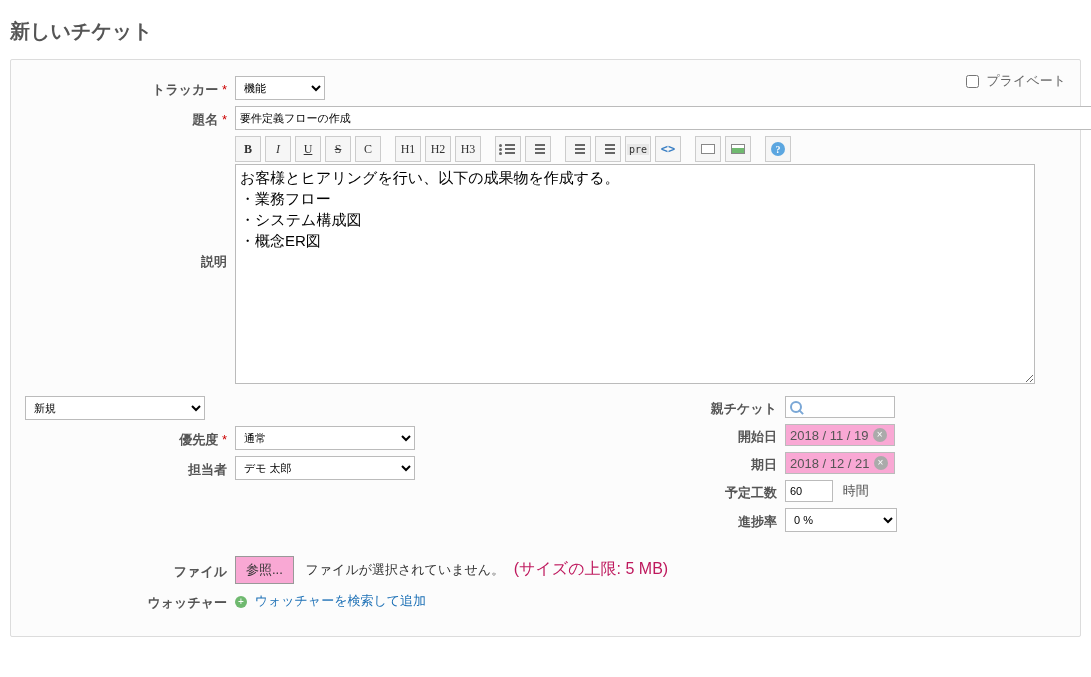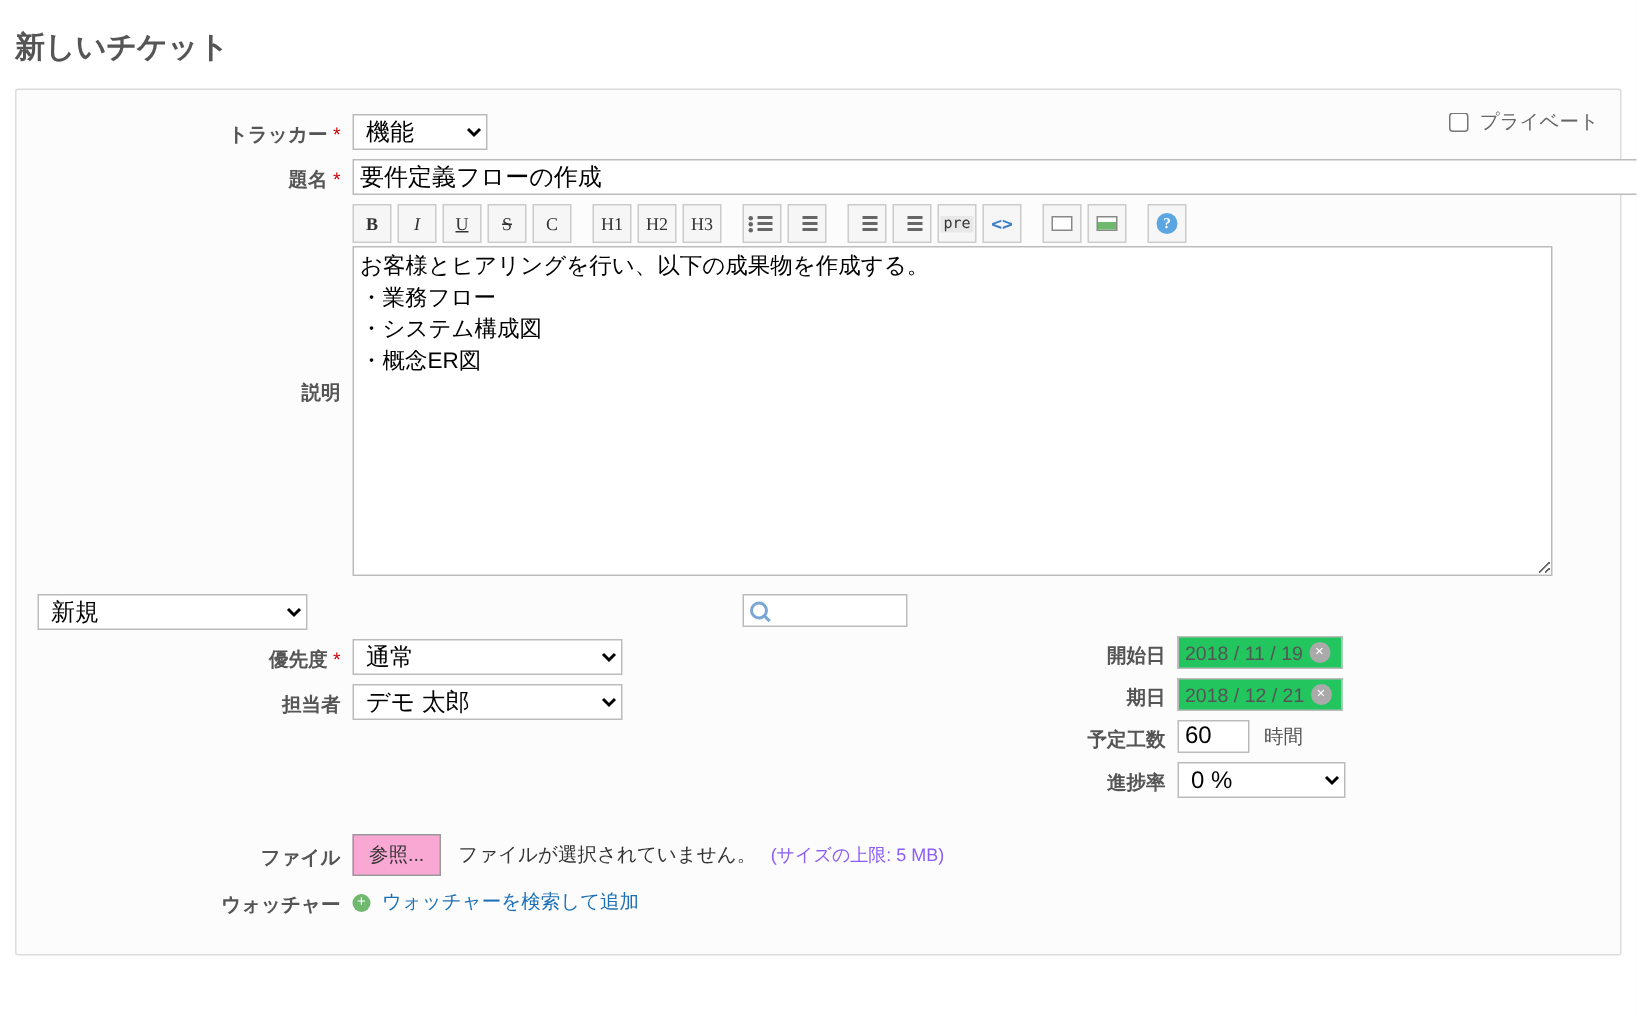--- a/index.html
+++ b/index.html
@@ -34,21 +34,21 @@
     padding-right: 8px;
     padding-top: 4px;
     font-weight: bold;
     color: #555;
     flex-shrink: 0;
   }
   .req { color: #c00; font-weight: normal; }
   .field-col { flex: 1; }
   select, input[type=text], textarea {
     font-family: inherit;
-    font-size: 16px;
+    font-size: 11px;
     border: 1px solid #bbb;
     padding: 2px 4px;
     background: #fff;
   }
   select { height: 24px; }
   .sel-narrow { width: 90px; }
   .sel-mid { width: 180px; }
   .subject-input { width: 960px; height: 24px; }
   .desc-textarea {
     width: 800px;
@@ -90,21 +90,21 @@
   .two-col {
     display: flex;
     gap: 0;
   }
   .two-col .leftc { width: 470px; }
   .two-col .rightc { flex: 1; }
   .rightc .row .label-col { width: 290px; }
   .date-input {
     width: 110px;
     height: 22px;
-    background: #22c55e;
+    background: #f9a8d4;
     border: 1px solid #bbb;
     display: inline-flex;
     align-items: center;
     padding: 0 4px;
     color: #555;
     font-size: 13px;
   }
   .date-clear {
     display: inline-block;
     width: 14px;
@@ -145,21 +145,21 @@
   .unit { margin-left: 6px; color: #555; }
   .file-btn {
     border: 1px solid #999;
     background: #f9a8d4;
     padding: 4px 10px;
     font-size: 13px;
     cursor: pointer;
     color: #333;
   }
   .file-status { margin-left: 8px; color: #333; }
-  .file-hint { color: #8b5cf6; font-size: 12px; margin-left: 6px; }
+  .file-hint { color: #be185d; font-size: 16px; margin-left: 6px; }
   .watcher-link {
     color: #1b6fb5;
     text-decoration: none;
     font-size: 13px;
   }
   .plus-ico {
     display: inline-block;
     width: 12px; height: 12px;
     border-radius: 50%;
     background: #6fb96f;
@@ -313,20 +313,21 @@
       </div>
       <div class="row">
         <div class="label-col"><span>担当者</span></div>
         <div class="field-col">
           <select class="sel-mid"><option>デモ 太郎</option></select>
         </div>
       </div>
     </div>
     <div class="rightc">
       <div class="row">
+        <div class="label-col"><span>親チケット</span></div>
         <div class="field-col">
           <span class="parent-input">
               <span class="magnify"></span>
             </span>
         </div>
       </div>
       <div class="row">
         <div class="label-col"><span>開始日</span></div>
         <div class="field-col">
           <span class="date-input">

